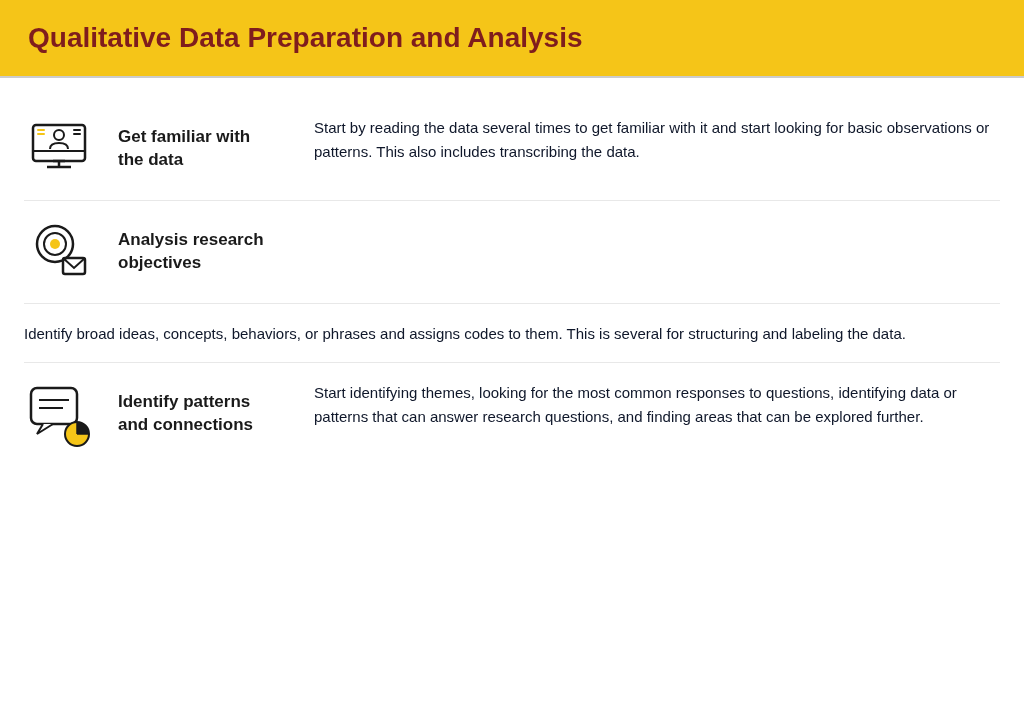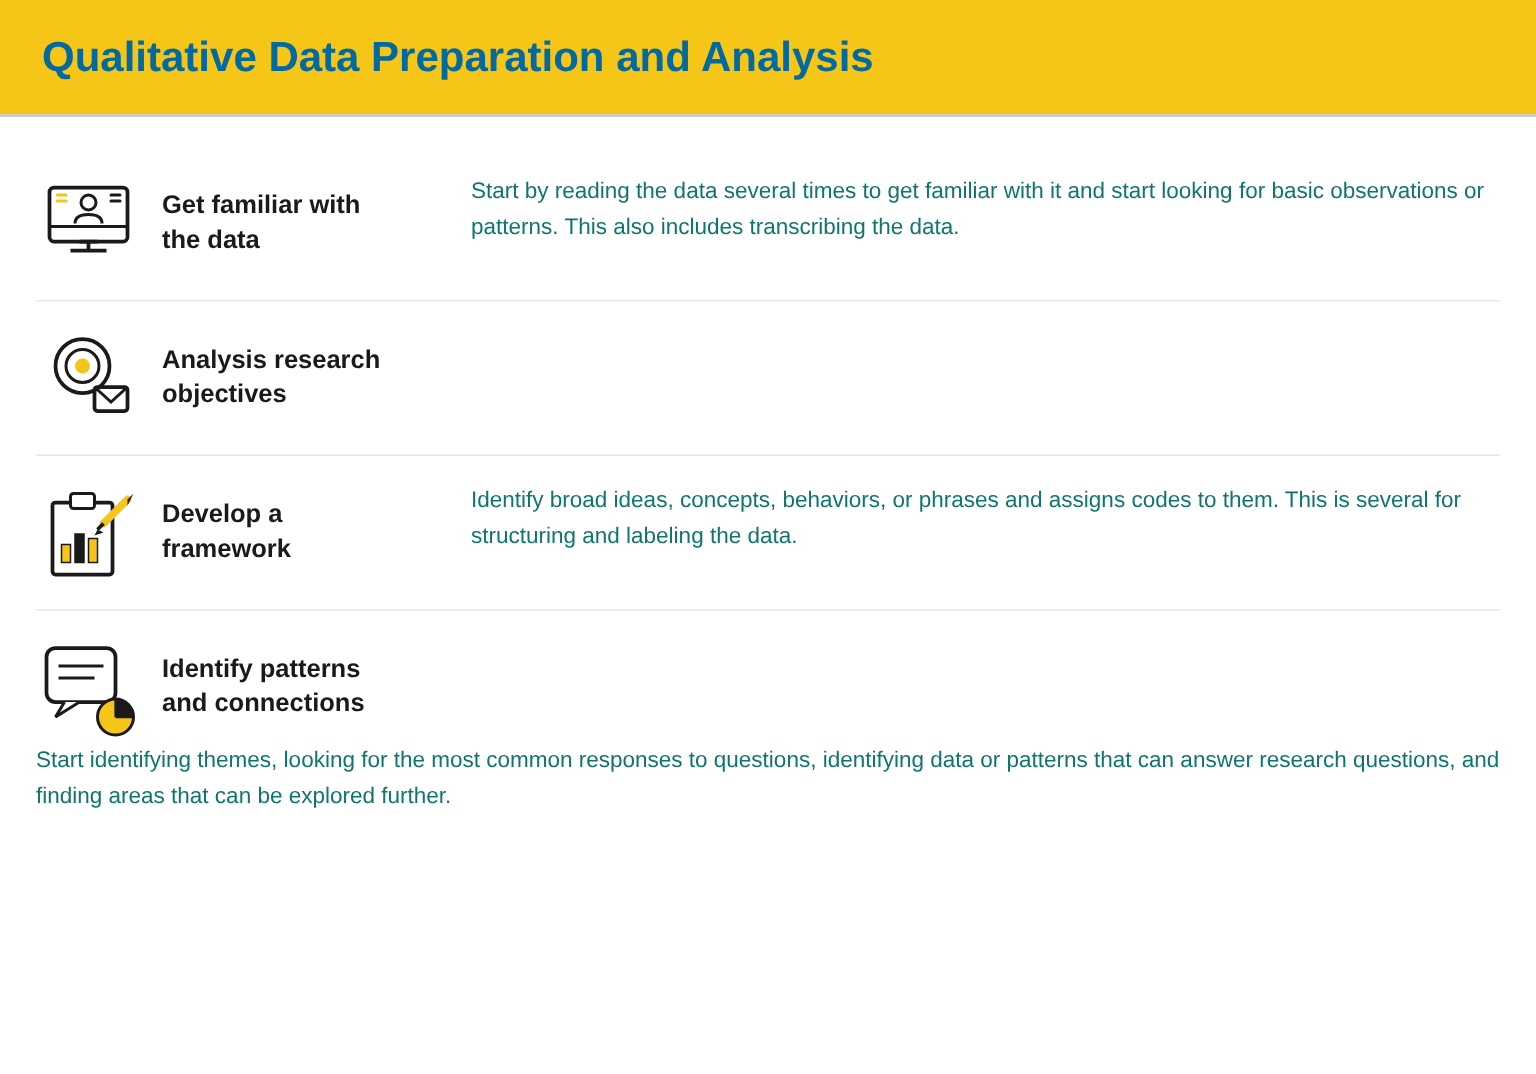--- a/index.html
+++ b/index.html
@@ -18,45 +18,44 @@
 
     .header {
       background: #F5C518;
       padding: 22px 28px;
       border-bottom: 2px solid #ccc;
     }
 
     .header-title {
       font-size: 28px;
       font-weight: bold;
-      color: #0369a1;
+      color: #7f1d1d;
     }
 
     .content {
       padding: 20px 24px 10px 24px;
       background: #fff;
     }
 
     .item {
       display: flex;
       align-items: flex-start;
       padding: 16px 0;
       border-bottom: 1px solid #e8e8e8;
     }
 
     .item:last-child {
       border-bottom: none;
-      flex-direction: column;
     }
 
     .item-left {
       display: flex;
       align-items: center;
       min-width: 290px;
-      gap: 14px;
+      gap: 24px;
     }
 
     .icon-box {
       width: 70px;
       height: 70px;
       flex-shrink: 0;
       display: flex;
       align-items: center;
       justify-content: center;
     }
@@ -64,21 +63,21 @@
     .item-label {
       font-size: 17px;
       font-weight: bold;
       color: #1a1a1a;
       line-height: 1.35;
       max-width: 160px;
     }
 
     .item-desc {
       font-size: 15px;
-      color: #0f766e;
+      color: #0f172a;
       line-height: 1.6;
       flex: 1;
       padding-top: 2px;
     }
 
     
     svg {
       display: block;
     }
   </style>
@@ -127,39 +126,20 @@
 
           <rect x="38" y="40" width="22" height="16" rx="2" stroke="#1a1a1a" stroke-width="2.5" fill="none"></rect>
           <path d="M38 40 L49 50 L60 40" stroke="#1a1a1a" stroke-width="2" fill="none"></path>
         </svg>
       </div>
       <div class="item-label">Analysis research objectives</div>
     </div>
   </div>
 
   <div class="item">
-    <div class="item-left">
-      <div class="icon-box">
-        <svg width="68" height="68" viewBox="0 0 68 68" fill="none" xmlns="http://www.w3.org/2000/svg">
-
-          <rect x="10" y="14" width="40" height="48" rx="2" stroke="#1a1a1a" stroke-width="2.5" fill="none"></rect>
-          <rect x="22" y="8" width="16" height="10" rx="2" stroke="#1a1a1a" stroke-width="2" fill="white"></rect>
-
-          <rect x="16" y="42" width="6" height="12" fill="#F5C518" stroke="#1a1a1a" stroke-width="1"></rect>
-          <rect x="25" y="35" width="6" height="19" fill="#1a1a1a" stroke="#1a1a1a" stroke-width="1"></rect>
-          <rect x="34" y="38" width="6" height="16" fill="#F5C518" stroke="#1a1a1a" stroke-width="1"></rect>
-
-          <line x1="44" y1="28" x2="60" y2="12" stroke="#F5C518" stroke-width="5" stroke-linecap="round"></line>
-          <line x1="44" y1="28" x2="40" y2="32" stroke="#1a1a1a" stroke-width="2.5"></line>
-          <polygon points="60,12 64,8 60,16" fill="#1a1a1a"></polygon>
-          <polygon points="40,32 38,36 44,34" fill="#1a1a1a"></polygon>
-        </svg>
-      </div>
-      <div class="item-label">Develop a framework</div>
-    </div>
     <div class="item-desc">Identify broad ideas, concepts, behaviors, or phrases and assigns codes to them. This is several for structuring and labeling the data.</div>
   </div>
 
   <div class="item">
     <div class="item-left">
       <div class="icon-box">
         <svg width="68" height="68" viewBox="0 0 68 68" fill="none" xmlns="http://www.w3.org/2000/svg">
 
           <rect x="6" y="8" width="46" height="36" rx="6" stroke="#1a1a1a" stroke-width="2.5" fill="none"></rect>
           <path d="M18 44 L12 54 L28 44" stroke="#1a1a1a" stroke-width="2" fill="white"></path>

